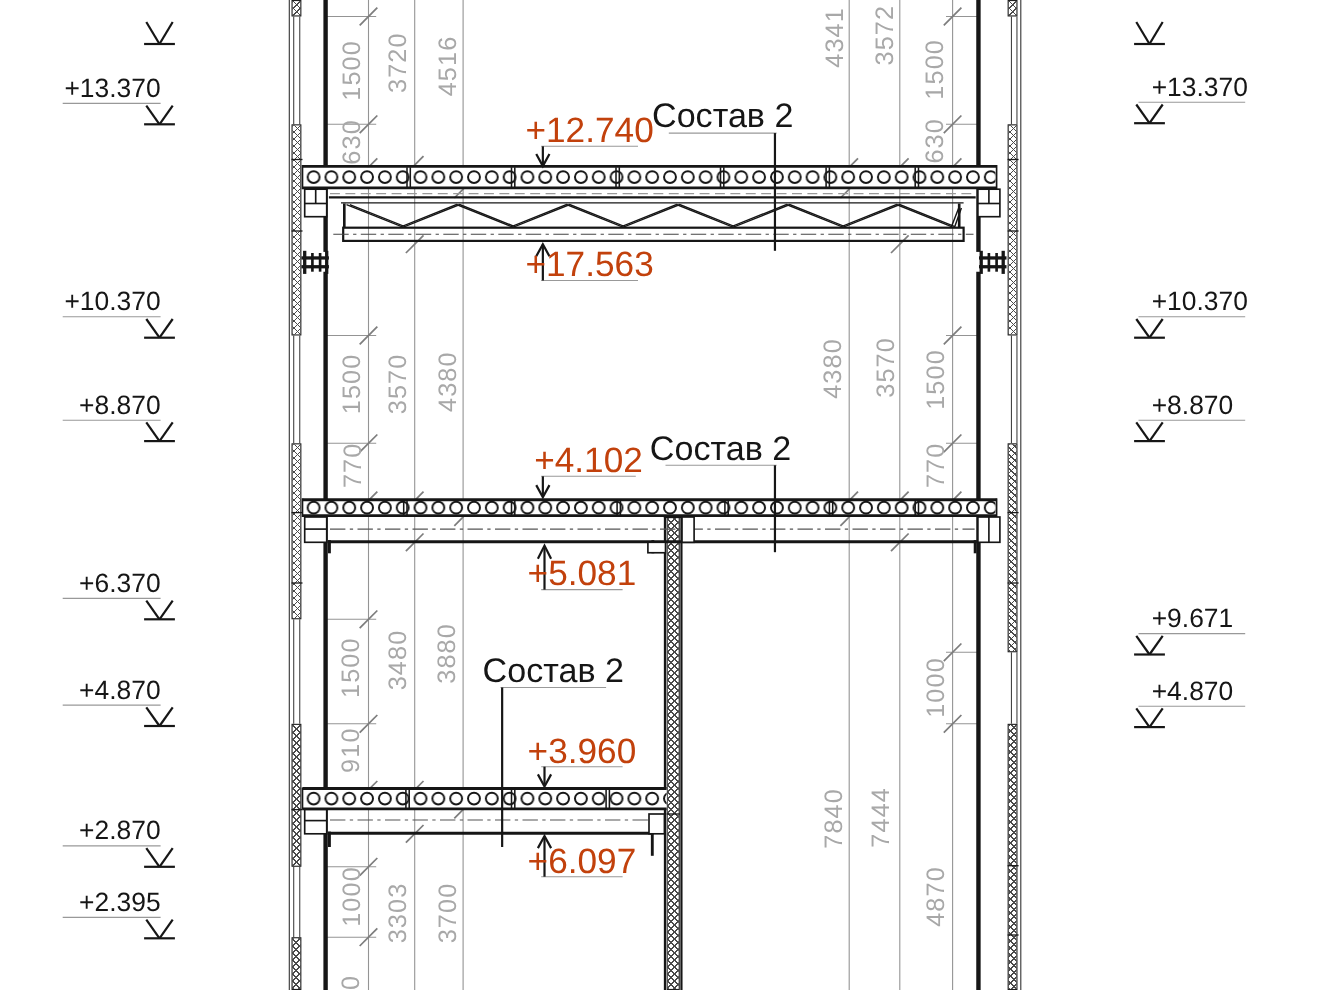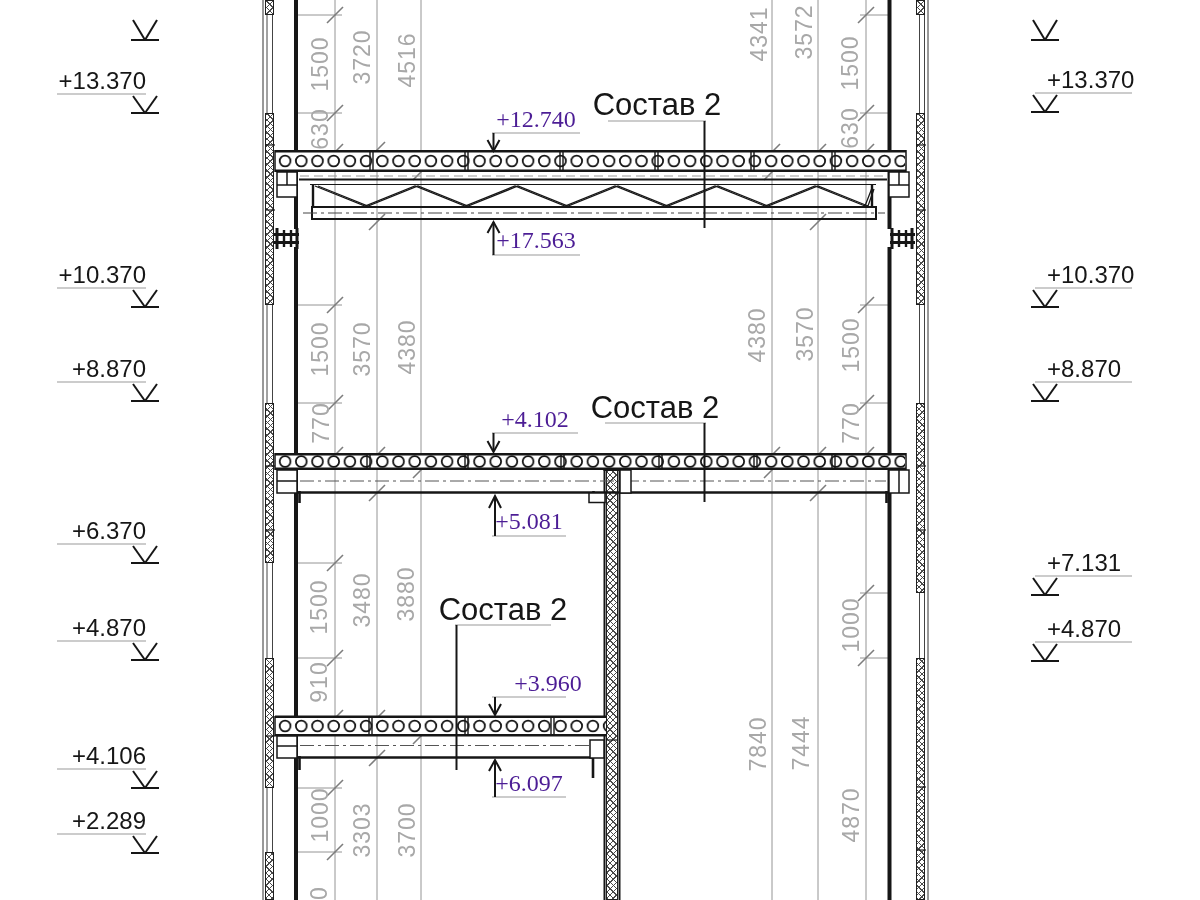--- a/index.html
+++ b/index.html
@@ -5,22 +5,22 @@
   html,body{margin:0;padding:0;background:#fff;}
   #canvas{position:relative;width:1200px;height:900px;overflow:hidden;background:#ffffff;
           font-family:"Liberation Sans",sans-serif;}
   #canvas svg{position:absolute;left:0;top:0;}
   .hatch{position:absolute;box-sizing:border-box;border:1px solid #1f1f1f;
          background:
            repeating-linear-gradient(45deg,#4a4a4a 0 1px,transparent 1px 4.5px),
            repeating-linear-gradient(135deg,#4a4a4a 0 1px,transparent 1px 4.5px);}
   .dim{position:absolute;font-size:23px;color:#a8a8a8;letter-spacing:1px;white-space:nowrap;
        transform:translate(-50%,-50%) rotate(-90deg);}
-  .lbl{position:absolute;font-size:24px;color:#4c1d95;white-space:nowrap;
-       transform:translate(-50%,-50%);font-family:Liberation Serif, serif;}
+  .lbl{position:absolute;font-size:32px;color:#c2410c;white-space:nowrap;
+       transform:translate(-50%,-50%);}
   .comp{position:absolute;font-size:31px;color:#161616;white-space:nowrap;
         transform:translate(-50%,-50%);}
   .elevL{position:absolute;font-size:24px;color:#161616;white-space:nowrap;
          transform:translate(-100%,-50%);}
   .elevR{position:absolute;font-size:24px;color:#161616;white-space:nowrap;
          transform:translate(0,-50%);}
 </style>
 </head>
 <body>
 
@@ -400,34 +400,34 @@
           <line x1="1031" y1="661" x2="1059" y2="661"></line>
       </g>
     </g>
   </svg>
 
   <div class="elevL" style="left:146px;top:81px">+13.370</div>
   <div class="elevL" style="left:146px;top:275px">+10.370</div>
   <div class="elevL" style="left:146px;top:369px">+8.870</div>
   <div class="elevL" style="left:146px;top:531px">+6.370</div>
   <div class="elevL" style="left:146px;top:628px">+4.870</div>
-  <div class="elevL" style="left:146px;top:756px">+4.106</div>
-  <div class="elevL" style="left:146px;top:821px">+2.289</div>
+  <div class="elevL" style="left:146px;top:756px">+2.870</div>
+  <div class="elevL" style="left:146px;top:821px">+2.395</div>
 
   <div class="elevR" style="left:1047px;top:80px">+13.370</div>
   <div class="elevR" style="left:1047px;top:275px">+10.370</div>
   <div class="elevR" style="left:1047px;top:369px">+8.870</div>
-  <div class="elevR" style="left:1047px;top:563px">+7.131</div>
+  <div class="elevR" style="left:1047px;top:563px">+9.671</div>
   <div class="elevR" style="left:1047px;top:629px">+4.870</div>
 
   <div class="lbl" style="left:536px;top:119px">+12.740</div>
   <div class="lbl" style="left:536px;top:240px">+17.563</div>
   <div class="lbl" style="left:535px;top:419px">+4.102</div>
   <div class="lbl" style="left:529px;top:521px">+5.081</div>
-  <div class="lbl" style="left:548px;top:683px">+3.960</div>
+  <div class="lbl" style="left:529px;top:683px">+3.960</div>
   <div class="lbl" style="left:529px;top:783px">+6.097</div>
 
   <div class="comp" style="left:657px;top:105px">Состав 2</div>
   <div class="comp" style="left:655px;top:408px">Состав 2</div>
   <div class="comp" style="left:503px;top:610px">Состав 2</div>
 
   <div class="dim" style="left:320px;top:64px">1500</div>
   <div class="dim" style="left:320px;top:129px">630</div>
   <div class="dim" style="left:320px;top:349px">1500</div>
   <div class="dim" style="left:321px;top:423px">770</div>

